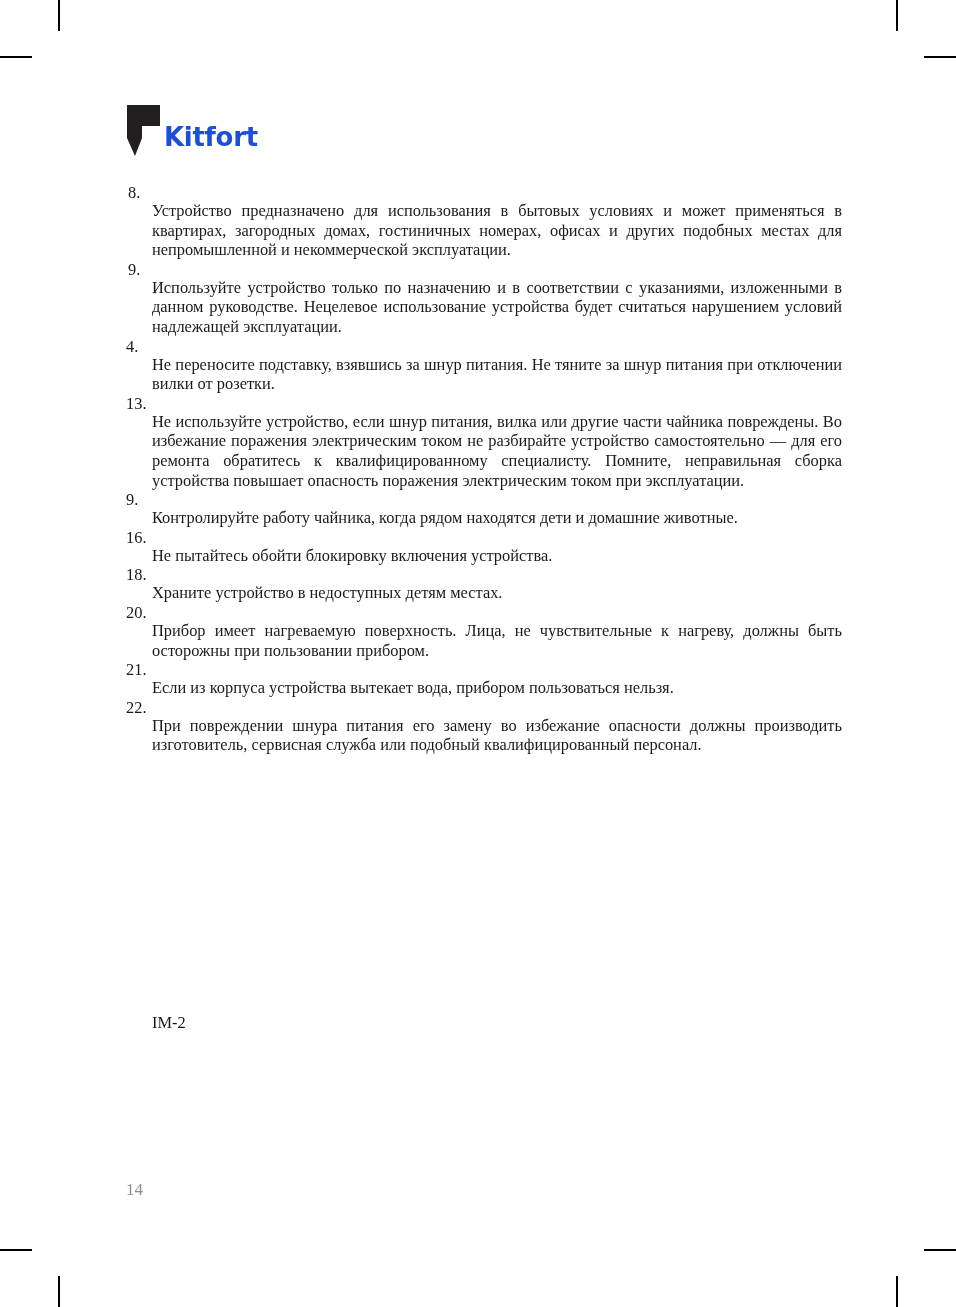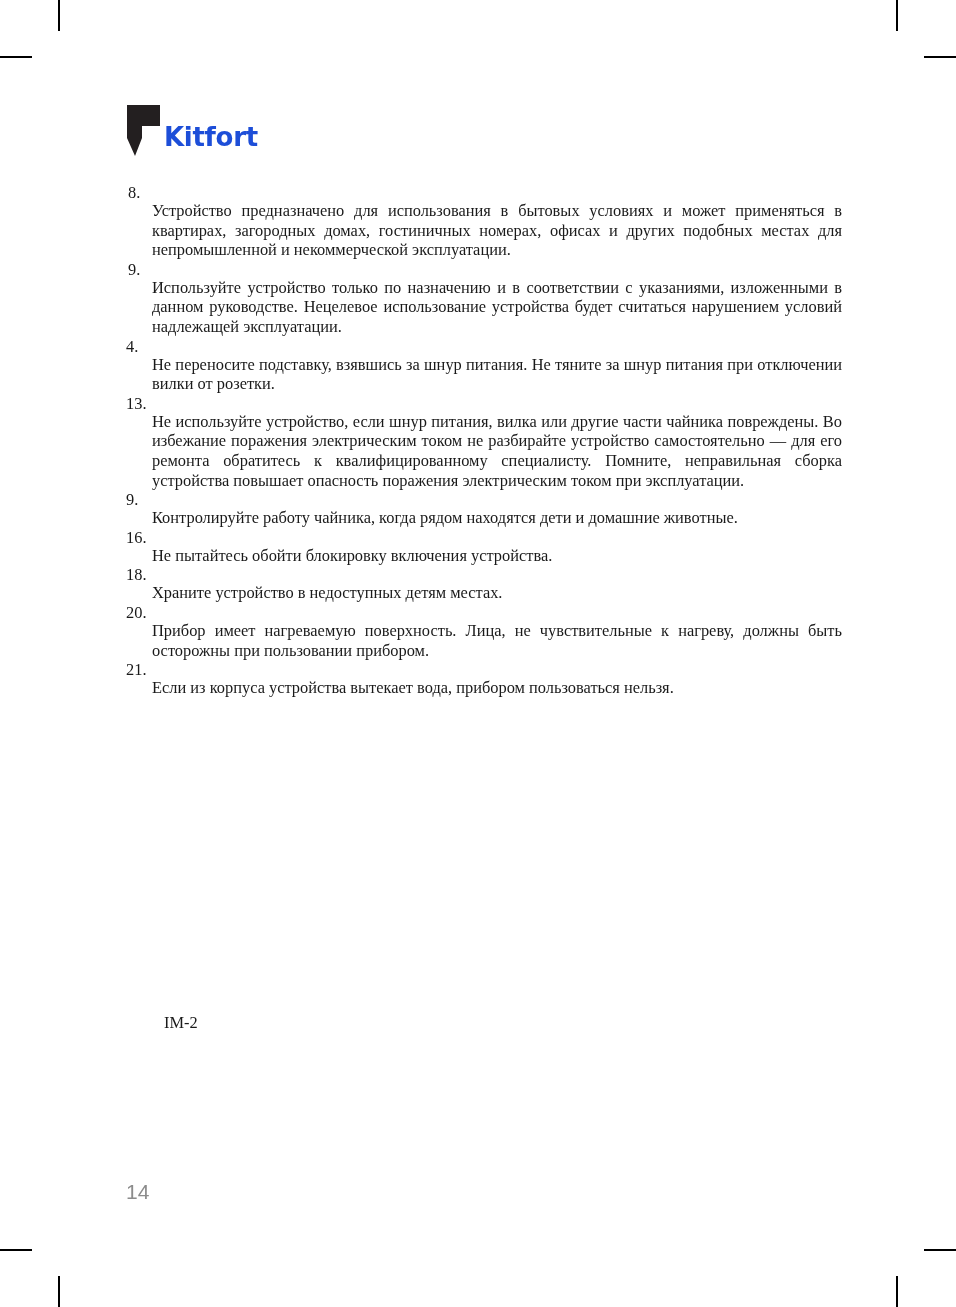--- a/index.html
+++ b/index.html
@@ -93,35 +93,35 @@
     text-justify: inter-word;
     hyphens: manual;
     font-size: 16.4px;
     line-height: 19.6px;
     margin-top: 18px;
   }
 
   
   .imcode {
     position: absolute;
-    left: 164px;
+    left: 152px;
     top: 1013px;
     font-size: 16.4px;
     line-height: 19.6px;
     color: #1a1a1a;
   }
 
   
   .folio {
     position: absolute;
     left: 126px;
     top: 1180px;
-    font-size: 21px;
+    font-size: 17px;
     color: #8c8c8c;
-    font-family: Liberation Sans, sans-serif;
+    font-family: Liberation Serif, serif;
   }
 </style>
 </head>
 <body>
 
 <div class="page">
 
   <div class="crop crop-v crop-tl-v"></div>
   <div class="crop crop-h crop-tl-h"></div>
   <div class="crop crop-v crop-tr-v"></div>
@@ -168,19 +168,23 @@
         <div class="item-text">Храните устройство в недоступных детям местах.</div>
       </div>
       <div class="item">
         <div class="item-num">20.</div>
         <div class="item-text">Прибор имеет нагреваемую поверхность. Лица, не чувствительные к нагреву, должны быть осторожны при пользовании прибором.</div>
       </div>
       <div class="item">
         <div class="item-num">21.</div>
         <div class="item-text">Если из корпуса устройства вытекает вода, прибором пользоваться нельзя.</div>
       </div>
+      <div class="item">
+        <div class="item-num">22.</div>
+        <div class="item-text">При повреждении шнура питания его замену во избежание опасности должны производить изготовитель, сервисная служба или подобный квалифицирован­ный персонал.</div>
+      </div>
     </div>
 
   <div class="imcode">IM-2</div>
 
   <div class="folio">14</div>
 
 </div>
 
 </body></html>

